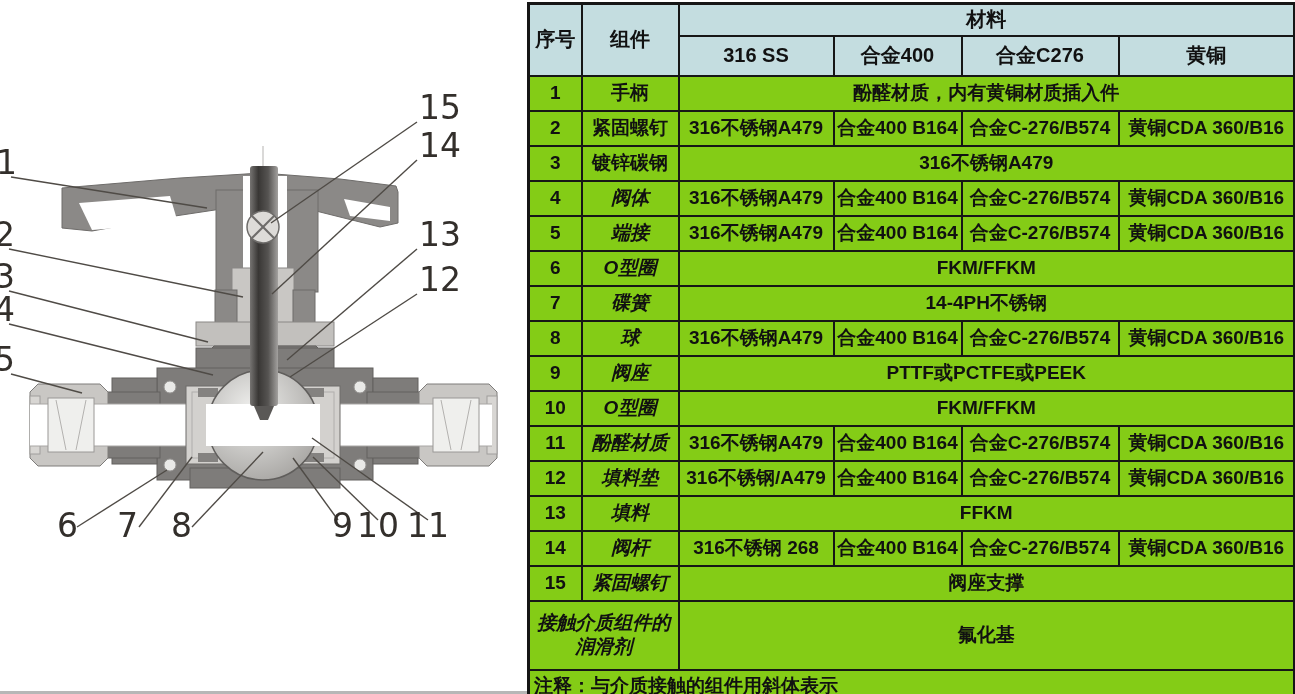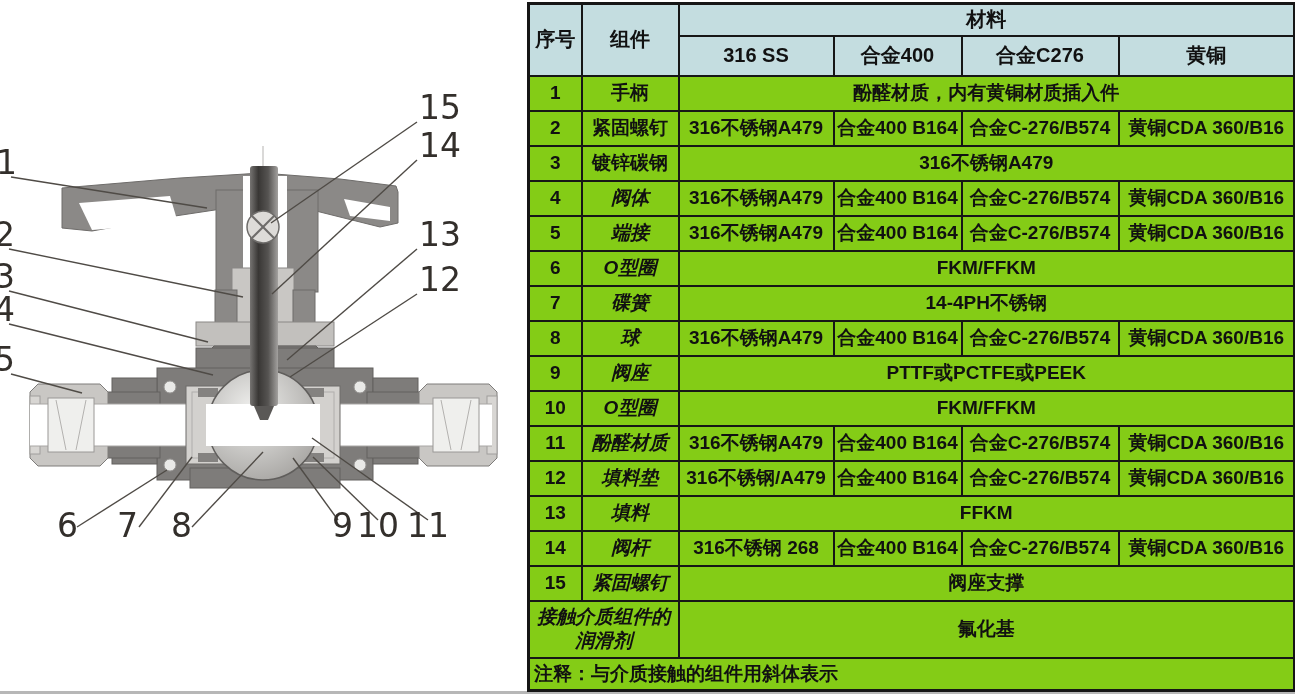--- a/index.html
+++ b/index.html
@@ -21,21 +21,21 @@
   }
   .materials-table th,.materials-table td{
     border:2px solid #161616;text-align:center;vertical-align:middle;
     padding:0 2px;color:#111;font-weight:700;font-size:19px;line-height:1.15;
     overflow:hidden;white-space:nowrap;
   }
   .materials-table th{background:var(--hdr-bg,#c4dde0);font-size:20px;}
   .materials-table thead tr.h1{height:32px;}
   .materials-table thead tr.h2{height:40px;}
   .materials-table tbody tr{height:35px;}
-  .materials-table tbody tr.lub{height:57px;}
+  .materials-table tbody tr.lub{height:69px;}
   .materials-table tbody tr.note-row{height:33px;}
   .materials-table td.c-comp.it, .materials-table td.lub-label{font-style:italic;}
   .materials-table td.lub-label{white-space:pre-line;line-height:1.25;}
   .materials-table td.note-cell{text-align:left;padding-left:4px;}
 </style>
 </head>
 <body>
 
 <div class="screen">
 

